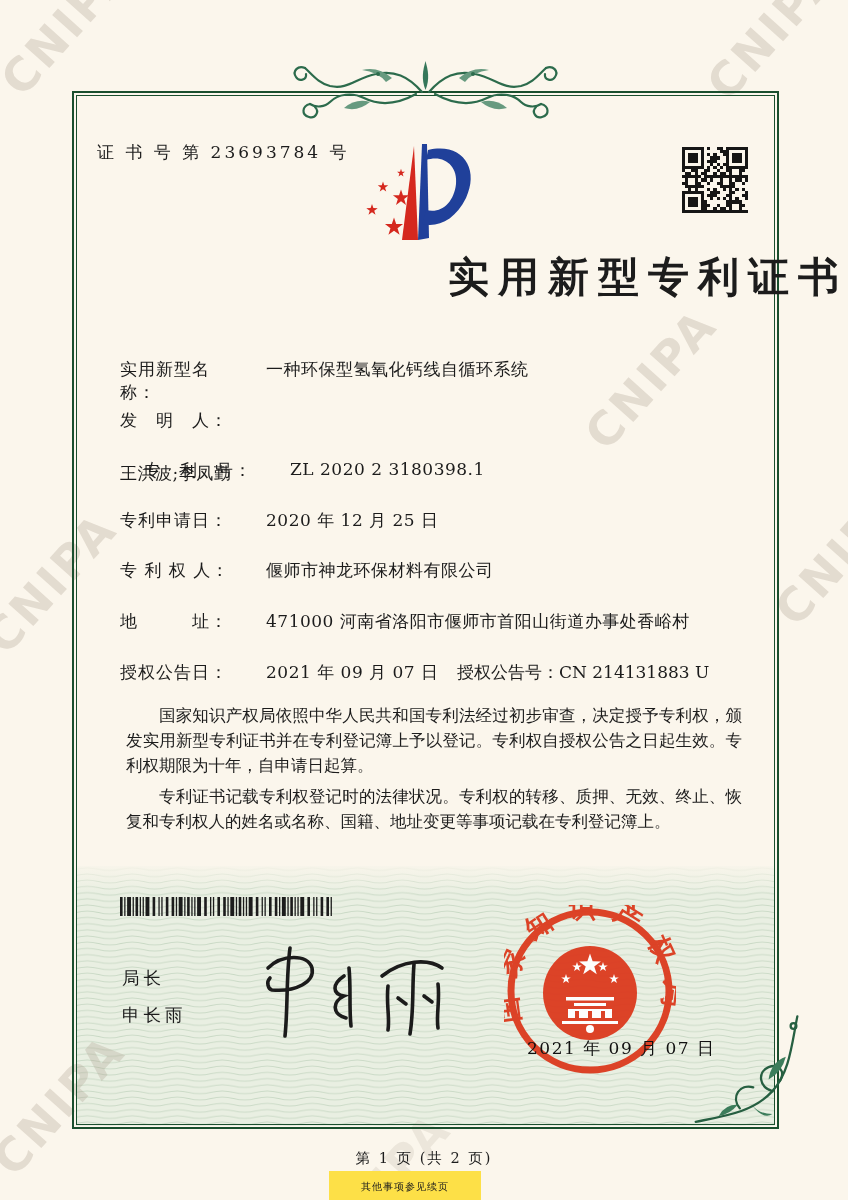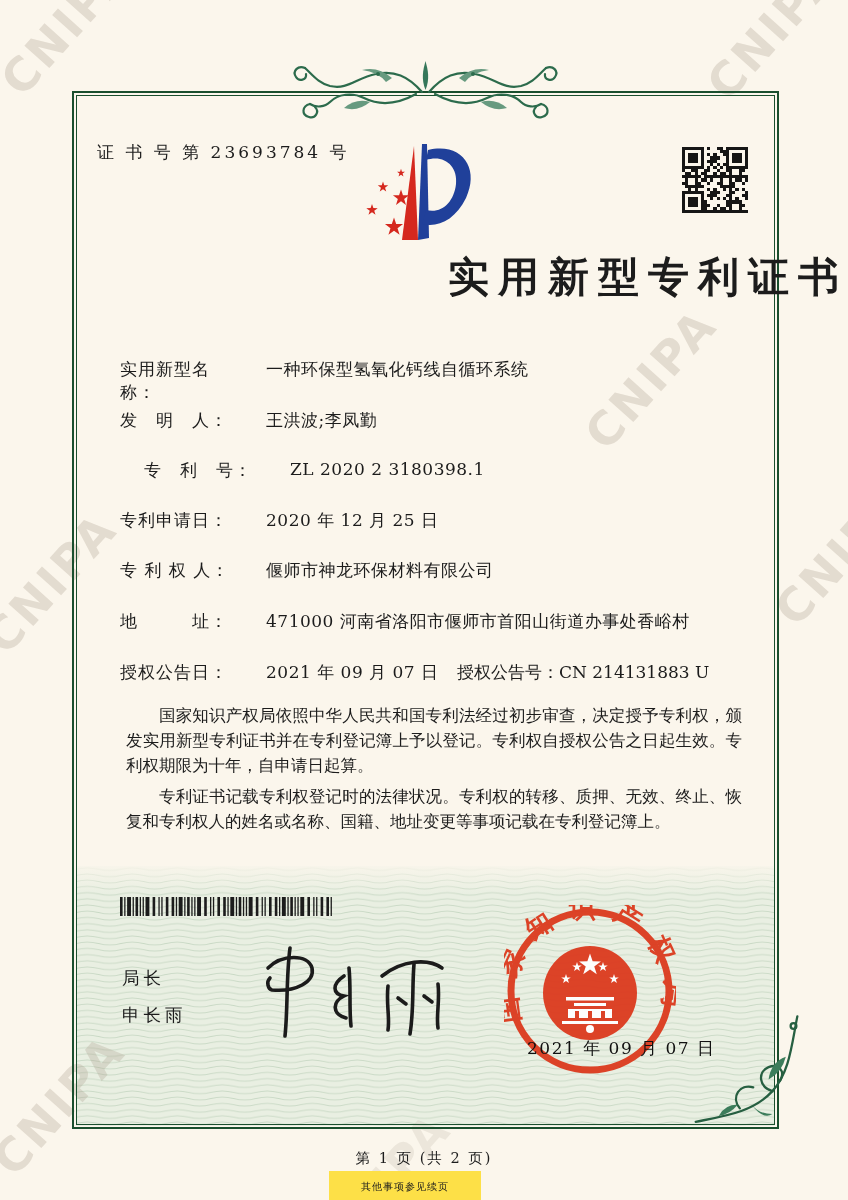--- a/index.html
+++ b/index.html
@@ -382,21 +382,21 @@
         <rect x="19" y="20" width="1" height="1" fill="#161616"></rect>
         <rect x="20" y="20" width="1" height="1" fill="#161616"></rect>
       </svg>
 
     <div class="title">实用新型专利证书</div>
 
     <div class="frow" style="top:358px;">
       <span class="flabel">实用新型名称：</span>
       <span class="fvalue">一种环保型氢氧化钙线自循环系统</span>
     </div>
-    <div class="frow" style="top:409px;">
+    <div class="frow" style="top:409px;flex-direction:column;">
       <span class="flabel">发　明　人：</span>
       <span class="fvalue">王洪波;李凤勤</span>
     </div>
     <div class="frow" style="top:459px;margin-left:24px;">
       <span class="flabel">专　利　号：</span>
       <span class="fvalue">ZL 2020 2 3180398.1</span>
     </div>
     <div class="frow" style="top:509px;">
       <span class="flabel">专利申请日：</span>
       <span class="fvalue">2020 年 12 月 25 日</span>

